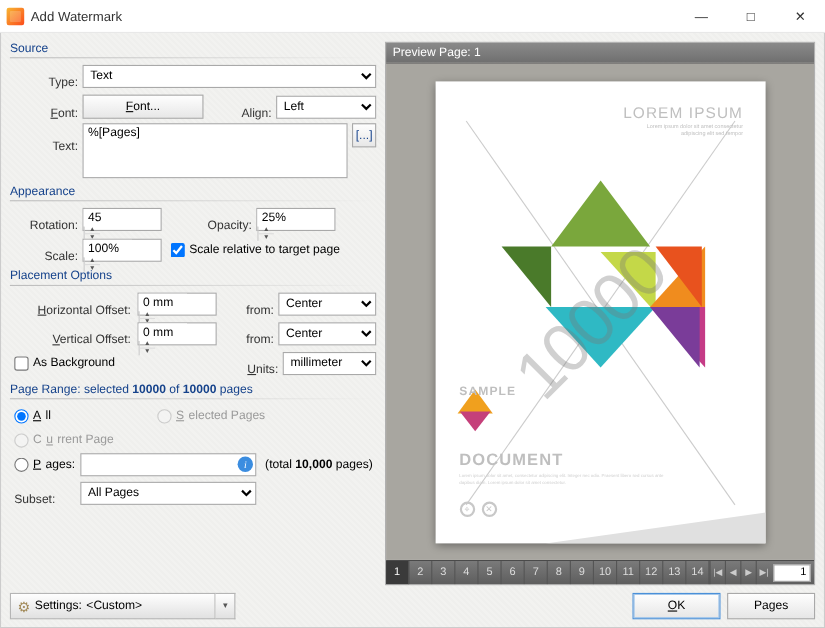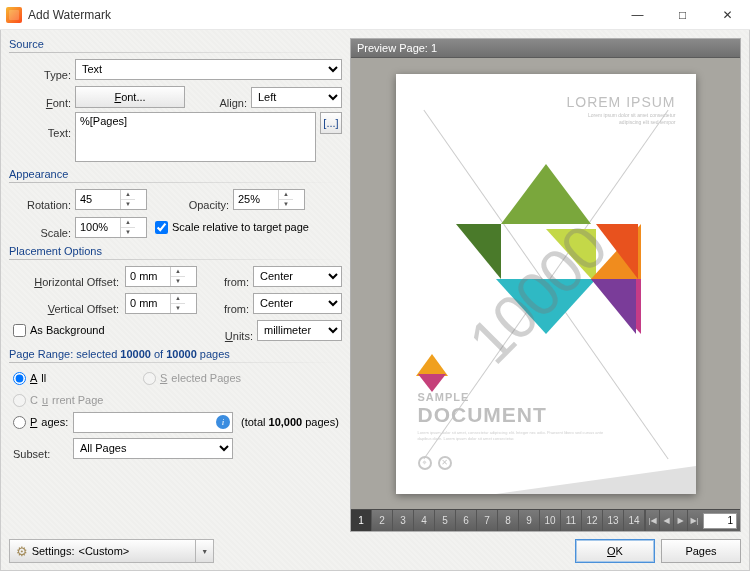--- a/index.html
+++ b/index.html
@@ -19,21 +19,21 @@
 .grp-h { color:#15428b; font-size:11px; padding: 0 0 2px 0; }
 .hr { height:1px; background:linear-gradient(to right,#bcbcbc,#bcbcbc00); margin-bottom:4px; }
 .row { display:flex; align-items:center; gap:4px; min-height:22px; }
 .lbl { text-align:right; color:#333;margin-top:12px; }
 .lblw { width: 112px; padding-right:2px; }
 .u { text-decoration: underline; }
 
 select, input[type=text], textarea { border:1px solid #a9a9a9; background:#fff; padding:2px 4px; font-size:11px; height:21px; }
 select { padding:1px 2px; }
 textarea { resize:none; height:50px; width:100%; }
-.spin { display:flex; border:1px solid #a9a9a9; background:#fff; height:21px; }
+.spin { display:flex; border:1px solid #a9a9a9; background:#fff; height:21px;flex-direction:column; }
 .spin input { border:none; width:44px; padding:2px 4px; outline:none; }
 .spin .sp { width:15px; display:flex; flex-direction:column; border-left:1px solid #ccc; }
 .spin .sp div { flex:1; display:flex; align-items:center; justify-content:center; font-size:6px; color:#555; line-height:1; }
 .spin .sp div:first-child { border-bottom:1px solid #ddd; }
 .btn { border:1px solid #a9a9a9; background:linear-gradient(#fefefe,#e7e7e7); height:22px; display:flex; align-items:center; justify-content:center; padding:0 10px; cursor:default; }
 .iconbtn { width:22px; height:22px; border:1px solid #a9a9a9; background:linear-gradient(#fefefe,#e7e7e7); display:flex; align-items:center; justify-content:center; color:#15428b; font-size:10px; }
 .chk { display:flex; align-items:center; gap:4px; }
 .chk input { width:13px; height:13px; }
 .rad { display:flex; align-items:center; gap:4px; }
 .rad input { width:13px; height:13px; }
@@ -61,21 +61,21 @@
 .page .crossX { position:absolute; inset:0; }
 .page .crossX::before, .page .crossX::after { content:""; position:absolute; background:#ccc; }
 .page .crossX::before { width:142%; height:1px; top:50%; left:-21%; transform:rotate(55deg); }
 .page .crossX::after  { width:142%; height:1px; top:50%; left:-21%; transform:rotate(-55deg); }
 .page .lorem { position:absolute; top:20px; right:20px; text-align:right; color:#bfbfbf; font-family:Georgia,serif; }
 .page .lorem .t1 { font-size:14px; letter-spacing:1px; }
 .page .lorem .t2 { font-size:5px; line-height:1.4; margin-top:2px; }
 .tri { position:absolute; width:0; height:0; border-style:solid; }
 .samp { position:absolute; left:22px; bottom:52px; color:#bfbfbf; font-family:Arial; }
 .samp .s1 { font-size:11px; letter-spacing:1px; font-weight:600; }
-.samp .s2 { font-size:21px; letter-spacing:1px; font-weight:700; }
+.samp .s2 { font-size:15px; letter-spacing:1px; font-weight:700;margin-top:48px; }
 .samp .s3 { font-size:4px; margin-top:3px; width:200px; line-height:1.4; color:#cfcfcf; }
 .circ { position:absolute; width:14px; height:14px; border:2px solid #c8c8c8; border-radius:50%; display:flex; align-items:center; justify-content:center; color:#c8c8c8; font-size:8px; }
 .wmtext { position:absolute; font-size:62px; color:rgba(120,120,120,0.35); font-weight:400; transform:rotate(-45deg); top:185px; left:60px; letter-spacing:-2px; }
 .cornerR { position:absolute; right:0; bottom:0; width:0; height:0; border-style:solid; border-width:0 0 28px 200px; border-color:transparent transparent #e0e0e0 transparent; }
 .gear { font-size:13px; color:#a38b5a; }
 </style>
 </head>
 <body>
 
 <div class="titlebar">

